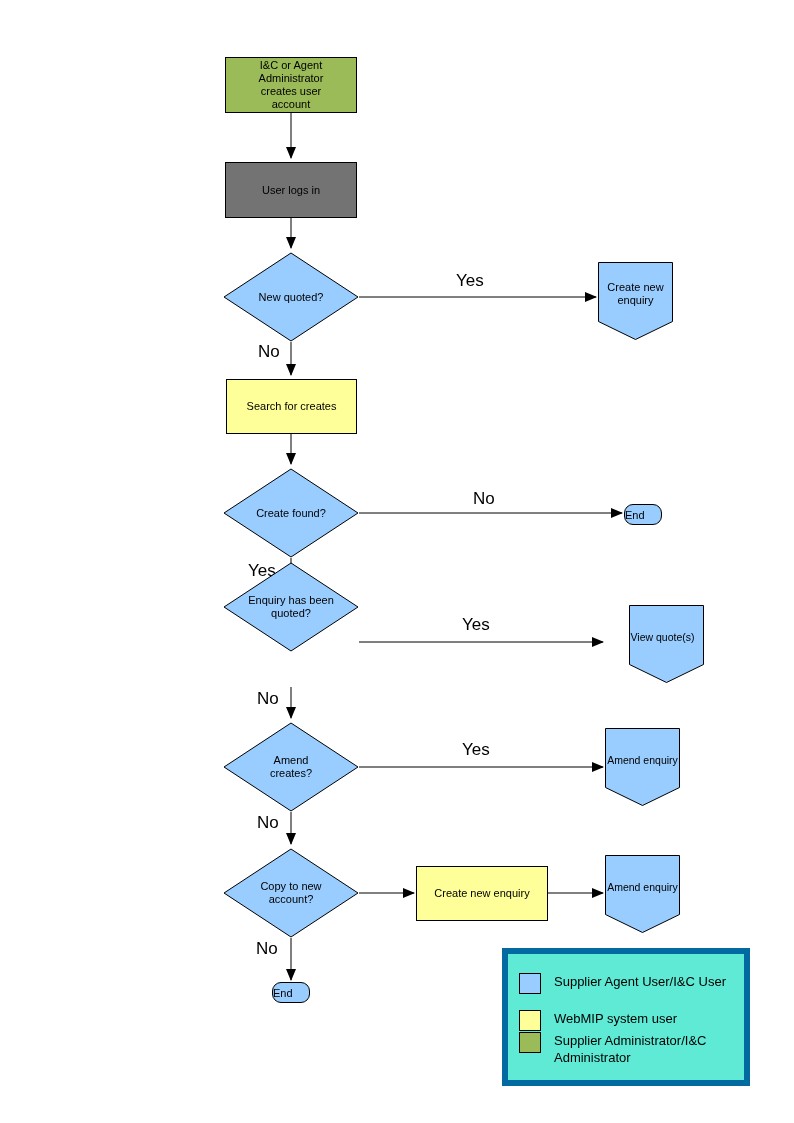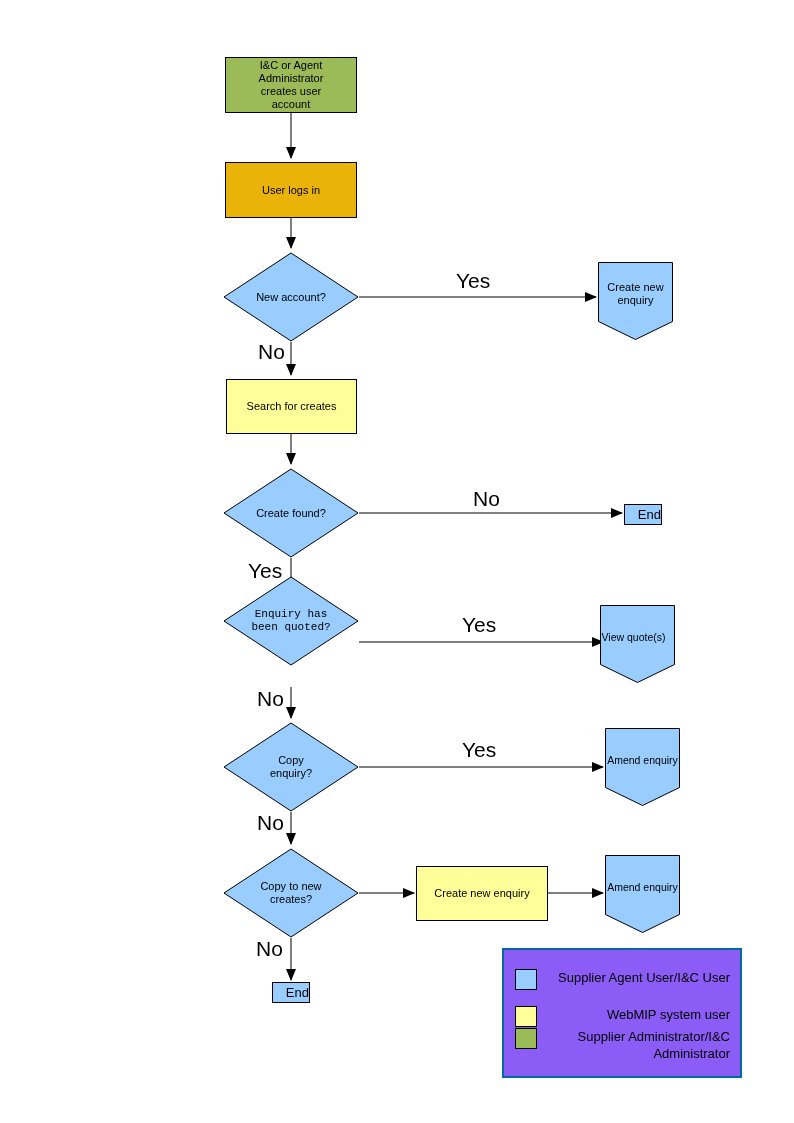--- a/index.html
+++ b/index.html
@@ -13,28 +13,28 @@
     border:1px solid #000;display:flex;align-items:center;justify-content:center;
     text-align:center;font-size:11px;line-height:13px;padding:14px;
   }
   .shape-node{display:flex;align-items:center;justify-content:center;}
   .shape-node svg{position:absolute;left:0;top:0;}
   .shape-label{
     position:relative;z-index:2;text-align:center;font-size:11px;line-height:13px;
   }
   .pent-label{margin-top:-14px;}
   .end-node{
-    border:1px solid #000;border-radius:0;display:flex;align-items:center;
-    justify-content:flex-end;font-size:13px;
+    border:1px solid #000;border-radius:9px;display:flex;align-items:center;
+    justify-content:flex-start;font-size:11px;
   }
-  .edge-label{position:absolute;font-size:21px;line-height:22px;white-space:nowrap;}
+  .edge-label{position:absolute;font-size:17px;line-height:22px;white-space:nowrap;}
   #connectors{position:absolute;left:0;top:0;z-index:1;}
   .node{z-index:2;}
   #legend{
-    position:absolute;border:2px solid #0369a1;background:#8b5cf6;z-index:2;text-align:right;
+    position:absolute;border:6px solid #0369a1;background:#5eead4;z-index:2;
   }
   .legend-row{position:absolute;left:11px;display:flex;align-items:flex-start;}
   .legend-swatch{
     width:22px;height:21px;border:1px solid #000;box-sizing:border-box;flex:0 0 auto;
   }
   .legend-label{margin-left:13px;font-size:13px;line-height:17px;width:180px;}
 </style>
 </head>
 <body>
 
@@ -59,29 +59,29 @@
     <line x1="291" y1="812" x2="291" y2="844" stroke="#000" stroke-width="1" marker-end="url(#arrow)"></line>
     <line x1="359" y1="893" x2="414" y2="893" stroke="#000" stroke-width="1" marker-end="url(#arrow)"></line>
     <line x1="548" y1="893" x2="603" y2="893" stroke="#000" stroke-width="1" marker-end="url(#arrow)"></line>
     <line x1="291" y1="938" x2="291" y2="980" stroke="#000" stroke-width="1" marker-end="url(#arrow)"></line>
   </svg>
 
   <div class="node rect-node" style="left: 225px; top: 57px; width: 132px; height: 56px; background-color: rgb(155, 187, 89);">
     <span>I&amp;C or Agent Administrator creates user account</span>
   </div>
 
-  <div class="node rect-node" style="left: 225px; top: 162px; width: 132px; height: 56px; background-color: #eab308;">
+  <div class="node rect-node" style="left: 225px; top: 162px; width: 132px; height: 56px; background-color: #737373;">
     <span>User logs in</span>
   </div>
 
   <div class="node shape-node" style="left:223px;top:252px;width:136px;height:90px;">
     <svg width="136" height="90">
       <polygon points="68,1 135,45 68,89 1,45" stroke="#000" stroke-width="1" fill="#99CCFF"></polygon>
     </svg>
-    <div class="shape-label" style="width:96px;">New account?</div>
+    <div class="shape-label" style="width:96px;">New quoted?</div>
   </div>
 
   <div class="node shape-node" style="left:598px;top:262px;width:75px;height:78px;">
     <svg width="75" height="78">
       <polygon points="0.5,0.5 74.5,0.5 74.5,59.5 37.5,77.5 0.5,59.5" stroke="#000" stroke-width="1" fill="#99CCFF"></polygon>
     </svg>
     <div class="shape-label pent-label" style="width:70px;">Create new enquiry</div>
   </div>
 
   <div class="node rect-node" style="left: 226px; top: 379px; width: 131px; height: 55px; background-color: rgb(255, 255, 153);">
@@ -92,53 +92,53 @@
     <svg width="136" height="90">
       <polygon points="68,1 135,45 68,89 1,45" stroke="#000" stroke-width="1" fill="#99CCFF"></polygon>
     </svg>
     <div class="shape-label" style="width:70px;">Create found?</div>
   </div>
 
   <div class="node end-node" style="left: 624px; top: 504px; width: 38px; height: 21px; background-color: rgb(153, 204, 255);">
     <span>End</span>
   </div>
 
-  <div class="node shape-node" style="left:223px;top:576px;width:136px;height:90px;font-family:Liberation Mono, monospace;">
+  <div class="node shape-node" style="left:223px;top:562px;width:136px;height:90px;">
     <svg width="136" height="90">
       <polygon points="68,1 135,45 68,89 1,45" stroke="#000" stroke-width="1" fill="#99CCFF"></polygon>
     </svg>
     <div class="shape-label" style="width:88px;">Enquiry has been quoted?</div>
   </div>
 
-  <div class="node shape-node" style="left:600px;top:605px;width:67px;height:78px;">
+  <div class="node shape-node" style="left:629px;top:605px;width:67px;height:78px;">
     <svg width="75" height="78">
       <polygon points="0.5,0.5 74.5,0.5 74.5,59.5 37.5,77.5 0.5,59.5" stroke="#000" stroke-width="1" fill="#99CCFF"></polygon>
     </svg>
     <div class="shape-label pent-label" style="width:75px;font-size:10.5px;">View quote(s)</div>
   </div>
 
   <div class="node shape-node" style="left:223px;top:722px;width:136px;height:90px;">
     <svg width="136" height="90">
       <polygon points="68,1 135,45 68,89 1,45" stroke="#000" stroke-width="1" fill="#99CCFF"></polygon>
     </svg>
-    <div class="shape-label" style="width:60px;">Copy enquiry?</div>
+    <div class="shape-label" style="width:60px;">Amend creates?</div>
   </div>
 
   <div class="node shape-node" style="left:605px;top:728px;width:75px;height:78px;">
     <svg width="75" height="78">
       <polygon points="0.5,0.5 74.5,0.5 74.5,59.5 37.5,77.5 0.5,59.5" stroke="#000" stroke-width="1" fill="#99CCFF"></polygon>
     </svg>
     <div class="shape-label pent-label" style="width:75px;font-size:10.5px;">Amend enquiry</div>
   </div>
 
   <div class="node shape-node" style="left:223px;top:848px;width:136px;height:90px;">
     <svg width="136" height="90">
       <polygon points="68,1 135,45 68,89 1,45" stroke="#000" stroke-width="1" fill="#99CCFF"></polygon>
     </svg>
-    <div class="shape-label" style="width:80px;">Copy to new creates?</div>
+    <div class="shape-label" style="width:80px;">Copy to new account?</div>
   </div>
 
   <div class="node rect-node" style="left: 416px; top: 866px; width: 132px; height: 55px; background-color: rgb(255, 255, 153);">
     <span>Create new enquiry</span>
   </div>
 
   <div class="node shape-node" style="left:605px;top:855px;width:75px;height:78px;">
     <svg width="75" height="78">
       <polygon points="0.5,0.5 74.5,0.5 74.5,59.5 37.5,77.5 0.5,59.5" stroke="#000" stroke-width="1" fill="#99CCFF"></polygon>
     </svg>

